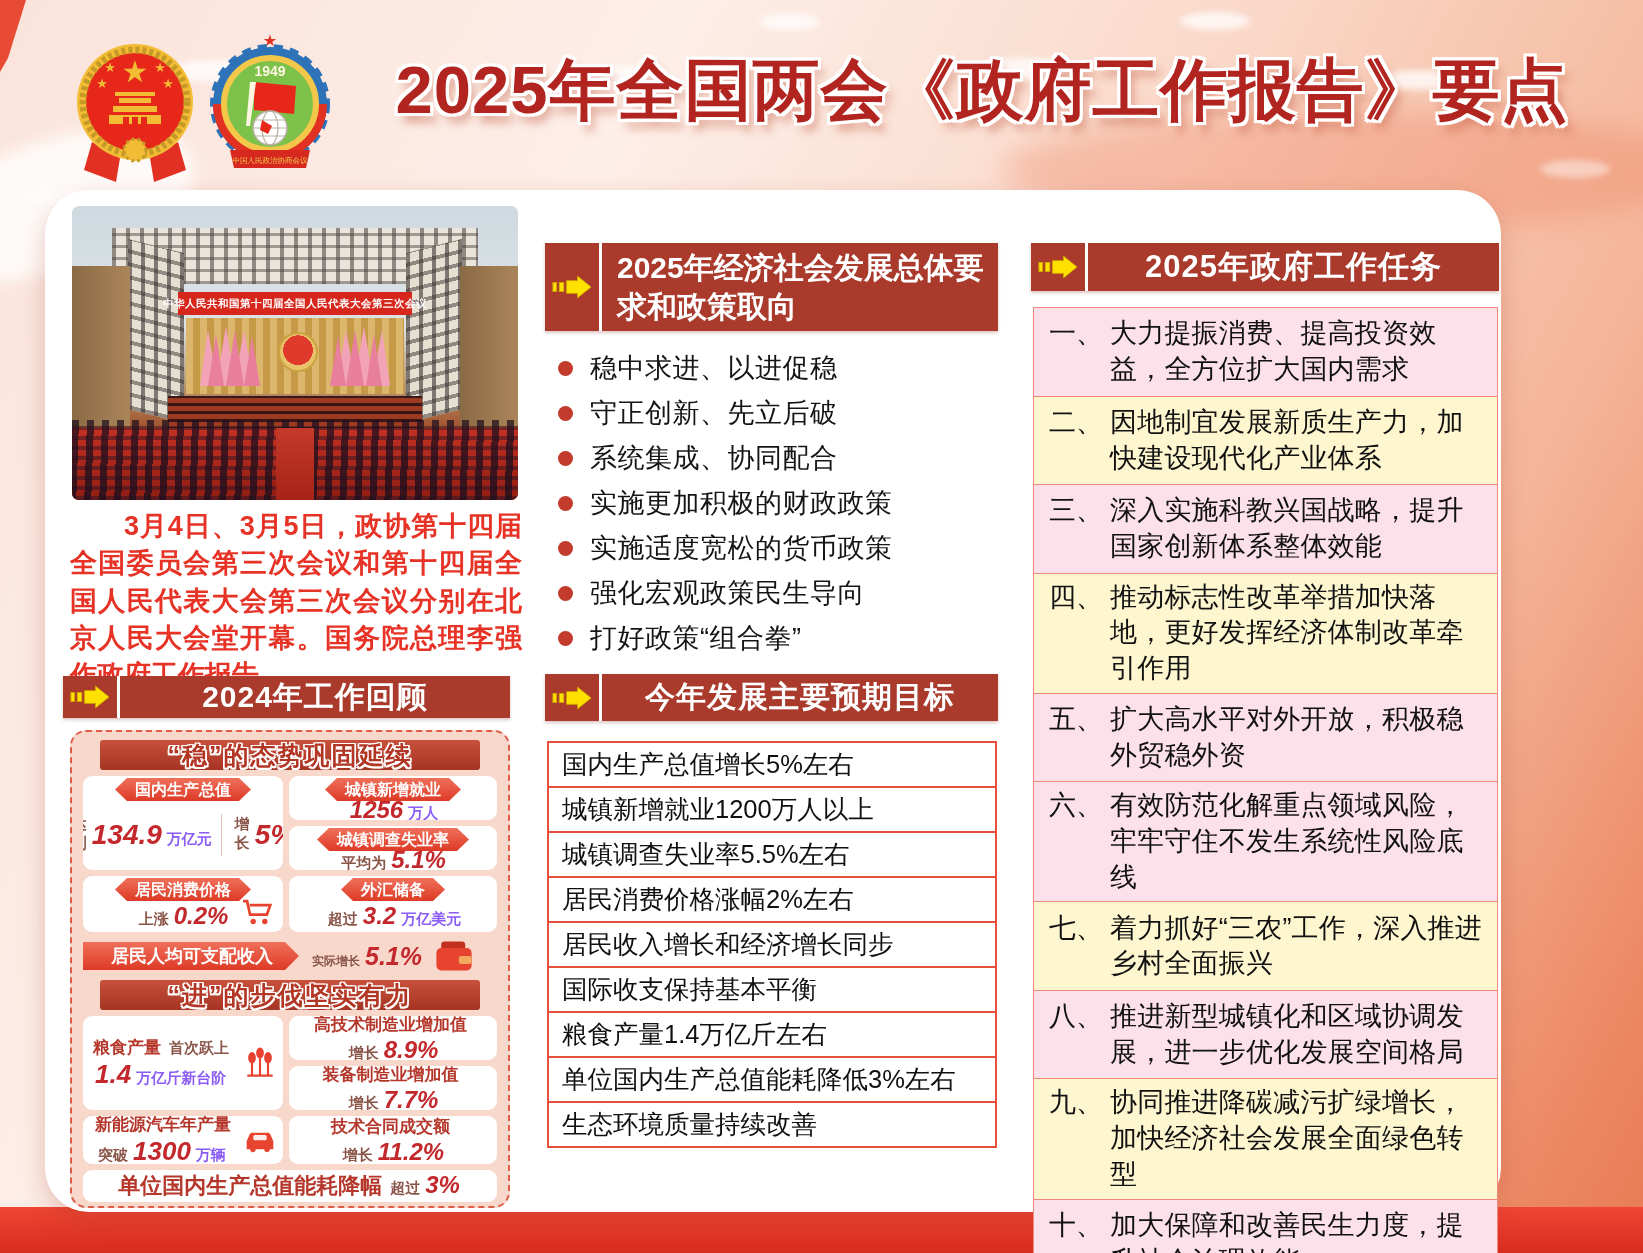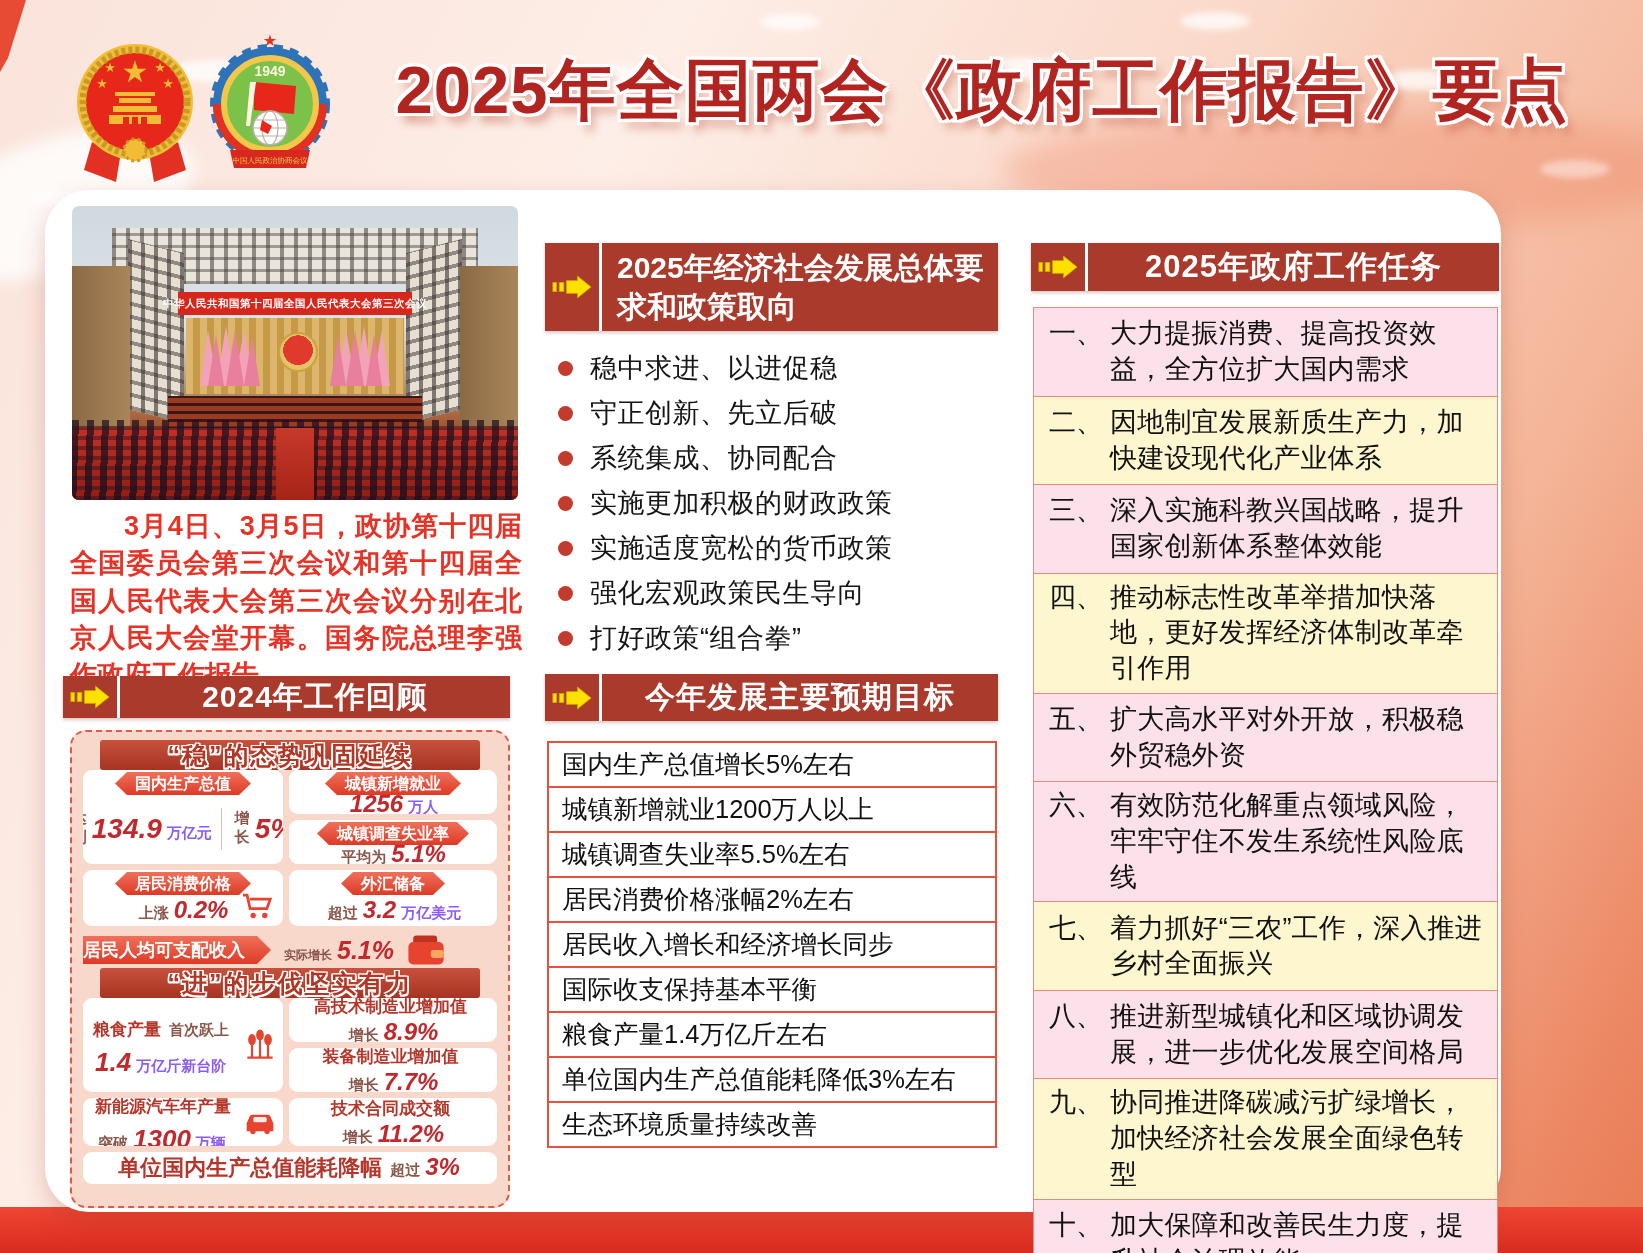--- a/index.html
+++ b/index.html
@@ -65,21 +65,21 @@
   .ph-seats{position:absolute;left:0;top:214px;width:446px;height:80px;
     background-image:repeating-linear-gradient(92deg,rgba(30,15,30,.8) 0 7px,transparent 7px 15px),repeating-linear-gradient(0deg,rgba(40,20,35,.5) 0 4px,transparent 4px 10px);
     -webkit-mask-image:linear-gradient(180deg,rgba(0,0,0,.9),#000);mask-image:linear-gradient(180deg,rgba(0,0,0,.9),#000);}
   .ph-aisle{position:absolute;left:204px;top:222px;width:38px;height:72px;background:linear-gradient(180deg,#c5392a,#a62417);}
   
   .intro{position:absolute;left:70px;top:508px;width:452px;font-size:27px;font-weight:700;color:#e73226;
     line-height:1.38;text-align:justify;text-indent:2em;}
   
   .review-panel{position:absolute;left:70px;top:730px;width:440px;height:478px;box-sizing:border-box;
     background:#f9d8cc;border:2px dashed #dd5c47;border-radius:16px;padding:8px 11px;
-    display:flex;flex-direction:column;overflow:hidden;}
+    display:flex;flex-direction:column;gap:6px;overflow:hidden;}
   .pbanner{height:30px;flex:0 0 30px;width:92%;margin:0 auto;background:linear-gradient(180deg,#c7513b,#a63423);
     border-radius:3px;display:flex;align-items:center;justify-content:center;
     font-size:25px;font-weight:900;letter-spacing:2px;color:#b33524;
     text-shadow:-1.5px -1.5px 0 #fff,1.5px -1.5px 0 #fff,-1.5px 1.5px 0 #fff,1.5px 1.5px 0 #fff,0 -1.5px 0 #fff,0 1.5px 0 #fff,-1.5px 0 0 #fff,1.5px 0 0 #fff;}
   .sgrid,.pgrid{display:grid;grid-template-columns:1fr 1.04fr;gap:6px;}
   .sgrid{grid-template-areas:"gdp jobs" "gdp unemp" "cpi forex" "income income";grid-template-rows:44px 44px 56px 36px;}
   .pgrid{grid-template-areas:"grain hightech" "grain equip" "nev contracts" "energy energy";grid-template-rows:44px 44px 48px 32px;}
   .area-gdp{grid-area:gdp}.area-jobs{grid-area:jobs}.area-unemp{grid-area:unemp}.area-cpi{grid-area:cpi}
   .area-forex{grid-area:forex}.area-income{grid-area:income}.area-grain{grid-area:grain}.area-hightech{grid-area:hightech}
   .area-equip{grid-area:equip}.area-nev{grid-area:nev}.area-contracts{grid-area:contracts}.area-energy{grid-area:energy}
@@ -97,27 +97,27 @@
   .cols{display:flex;align-items:center;}
   .col{display:flex;align-items:center;padding:0 9px;}
   .col .seg-cap{margin-bottom:1px;}
   .vdiv{width:2px;height:42px;background:#e7bdb0;}
   .area-gdp .seg-num{font-size:28px;}
   .stat .icon{position:absolute;right:7px;bottom:5px;line-height:0;}
   .stat .icon svg{width:32px;height:32px;}
   .area-cpi .icon svg{width:36px;height:30px;}
   .stat-bar{flex-direction:row;background:transparent;border-radius:0;padding:0;align-items:center;gap:10px;overflow:visible;}
   .stat-bar .ribbon{clip-path:polygon(0 0,calc(100% - 14px) 0,100% 50%,calc(100% - 14px) 100%,0 100%);
-    font-size:18px;line-height:24px;padding:2px 26px 2px 0;}
+    font-size:18px;line-height:24px;padding:2px 26px 2px 28px;}
   .stat-bar .stat-body{flex:0 0 auto;} .stat-bar .icon{position:static;} .stat-bar .icon svg{width:40px;height:32px;}
   .stat-bar .seg-cap{font-size:12px;} .stat-bar .seg-num{font-size:25px;}
   .stat-wide{flex-direction:row;justify-content:center;align-items:center;}
   .stat-wide .line{align-items:baseline;}
   .area-grain{align-items:flex-start;padding-left:10px;padding-right:50px;justify-content:center;}
-  .area-grain .line,.area-nev .line{justify-content:flex-start;margin-top:6px;}
+  .area-grain .line,.area-nev .line{justify-content:flex-start;}
   .area-nev{align-items:flex-start;padding-left:12px;padding-right:52px;justify-content:center;}
   .area-grain .icon,.area-nev .icon{bottom:auto;top:50%;transform:translateY(-50%);}
   .area-grain .seg-num,.area-nev .seg-num{font-size:26px;}
   .area-energy .seg-label{font-size:22px;}
   
   .bullets{position:absolute;left:558px;top:352px;width:442px;}
   .bullet-row{display:flex;align-items:center;margin-bottom:13px;height:32px;}
   .bullet-dot{flex:0 0 15px;width:15px;height:15px;border-radius:50%;background:#c23b2c;margin-right:17px;}
   .bullet-text{font-size:27px;color:#151515;font-weight:500;letter-spacing:.5px;white-space:nowrap;}
   

